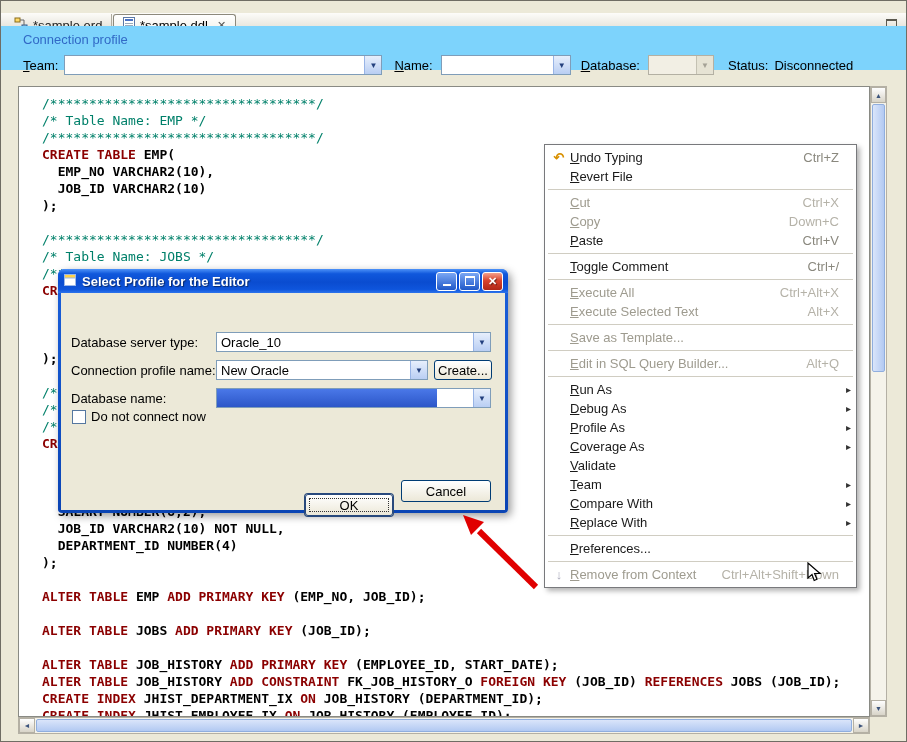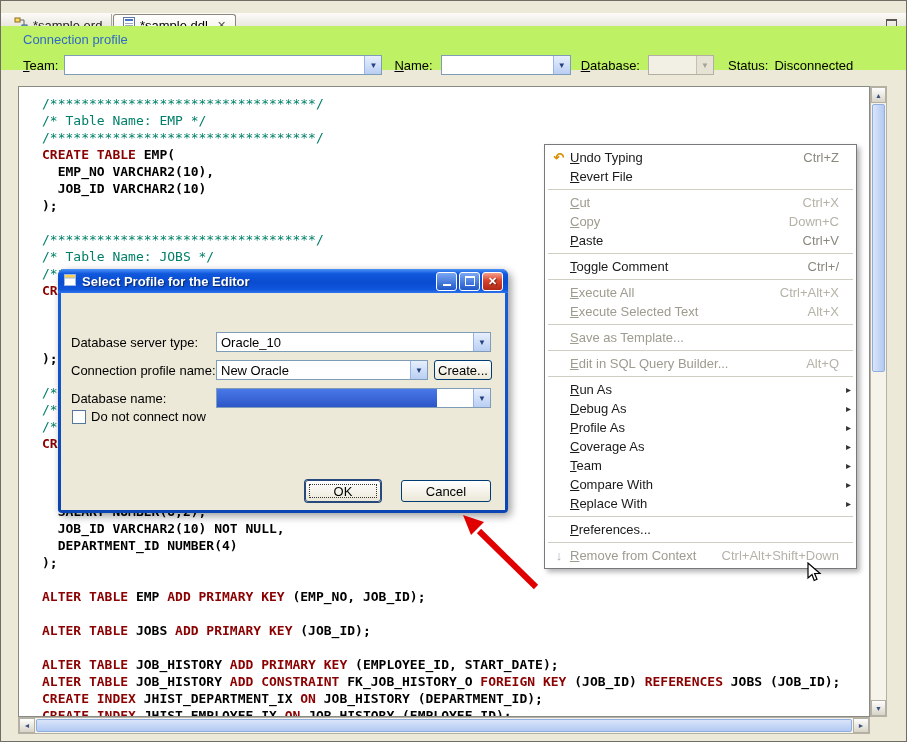--- a/index.html
+++ b/index.html
@@ -15,21 +15,21 @@
   .tab.inactive{left:4px;border-right:1px solid #aeab9e;color:#222;}
   .tab.active{left:112px;background:linear-gradient(#ffffff,#efede4);
               border:1px solid #8c897c;border-bottom:none;border-radius:3px 3px 0 0;}
   .tab-close{margin-left:4px;font-size:11px;color:#555;}
   .chrome{position:absolute;right:8px;top:6px;display:flex;gap:9px;}
   .chrome-btn{width:13px;height:11px;display:inline-flex;align-items:flex-end;justify-content:center;}
   .g-min{width:9px;height:0;border-bottom:3px solid #5b594f;display:block;}
   .g-max{width:9px;height:8px;border:1px solid #5b594f;border-top-width:2px;display:block;}
 
   
-  .conn-panel{position:absolute;left:0;top:25px;right:0;height:44px;background:#bef264;}
+  .conn-panel{position:absolute;left:0;top:25px;right:0;height:44px;background:#7dd3fc;}
   .conn-title{position:absolute;left:22px;top:6px;color:#3169c6;}
   .conn-row{position:absolute;left:22px;top:29px;display:flex;align-items:center;gap:6px;}
   .mnemonic::first-letter{text-decoration:underline;}
   .combo{display:flex;align-items:stretch;height:20px;background:#fff;border:1px solid #7f9db9;box-sizing:border-box;}
   .combo-value{flex:1;padding:2px 4px 0 4px;overflow:hidden;white-space:nowrap;}
   .combo-arrow{width:16px;display:flex;align-items:center;justify-content:center;font-size:8px;color:#24407e;
                background:linear-gradient(#e7effc,#b9cef3);border-left:1px solid #98b4e6;}
   .combo.disabled{background:#f2efe4;border-color:#b3b0a3;}
   .combo.disabled .combo-arrow{background:#e6e3d4;color:#a5a296;border-left-color:#c4c1b2;}
   .type-combo{width:318px;}  .name-combo{width:130px;margin-left:2px;}
@@ -99,21 +99,21 @@
   .dlg-inner{position:absolute;top:24px;left:3px;right:3px;bottom:3px;background:#ece9d8;}
   .dlg-label{position:absolute;left:10px;white-space:nowrap;}
   .dlg-combo{position:absolute;left:155px;gap:36px;}
   .c1{top:39px;width:275px;} .l1{top:42px;}
   .c2{top:67px;width:212px;} .l2{top:70px;}
   .c3{top:95px;width:275px;} .l3{top:98px;}
   .filled-blue{background:linear-gradient(#4a78e8,#2c56c8);}
   .btn{background:linear-gradient(#ffffff,#ece8d8);border:1px solid #003c74;border-radius:3px;
        display:flex;align-items:center;justify-content:center;box-sizing:border-box;position:absolute;}
   .create-btn{left:373px;top:67px;width:58px;height:20px;}
-  .ok-btn{left:244px;top:187px;width:76px;height:22px;border:1px solid #28497c;box-shadow:0 0 0 1px #28497c;}
+  .ok-btn{left:244px;top:201px;width:88px;height:22px;border:1px solid #28497c;box-shadow:0 0 0 1px #28497c;}
   .ok-btn::after{content:"";position:absolute;inset:3px;border:1px dotted #333;}
   .cancel-btn{left:340px;top:187px;width:90px;height:22px;}
   .cb-row{position:absolute;left:11px;top:116px;display:flex;align-items:center;gap:5px;}
   .cb-box{width:12px;height:12px;background:#fff;border:1px solid #5577a0;display:inline-block;}
 
   
   .red-arrow{position:absolute;left:452px;top:503px;z-index:20;}
   .cursor{position:absolute;left:806px;top:561px;z-index:40;}
 </style>
 </head>
@@ -257,20 +257,24 @@
       </div>
       <div class="menu-item">
         <span class="mi-icon"></span>
         <span class="mi-label">Profile As</span>
         <span class="mi-arrow">▸</span>
       </div>
       <div class="menu-item">
         <span class="mi-icon"></span>
         <span class="mi-label">Coverage As</span>
         <span class="mi-arrow">▸</span>
+      </div>
+      <div class="menu-item">
+        <span class="mi-icon"></span>
+        <span class="mi-label">Validate</span>
       </div>
       <div class="menu-item">
         <span class="mi-icon"></span>
         <span class="mi-label">Team</span>
         <span class="mi-arrow">▸</span>
       </div>
       <div class="menu-item">
         <span class="mi-icon"></span>
         <span class="mi-label">Compare With</span>
         <span class="mi-arrow">▸</span>

